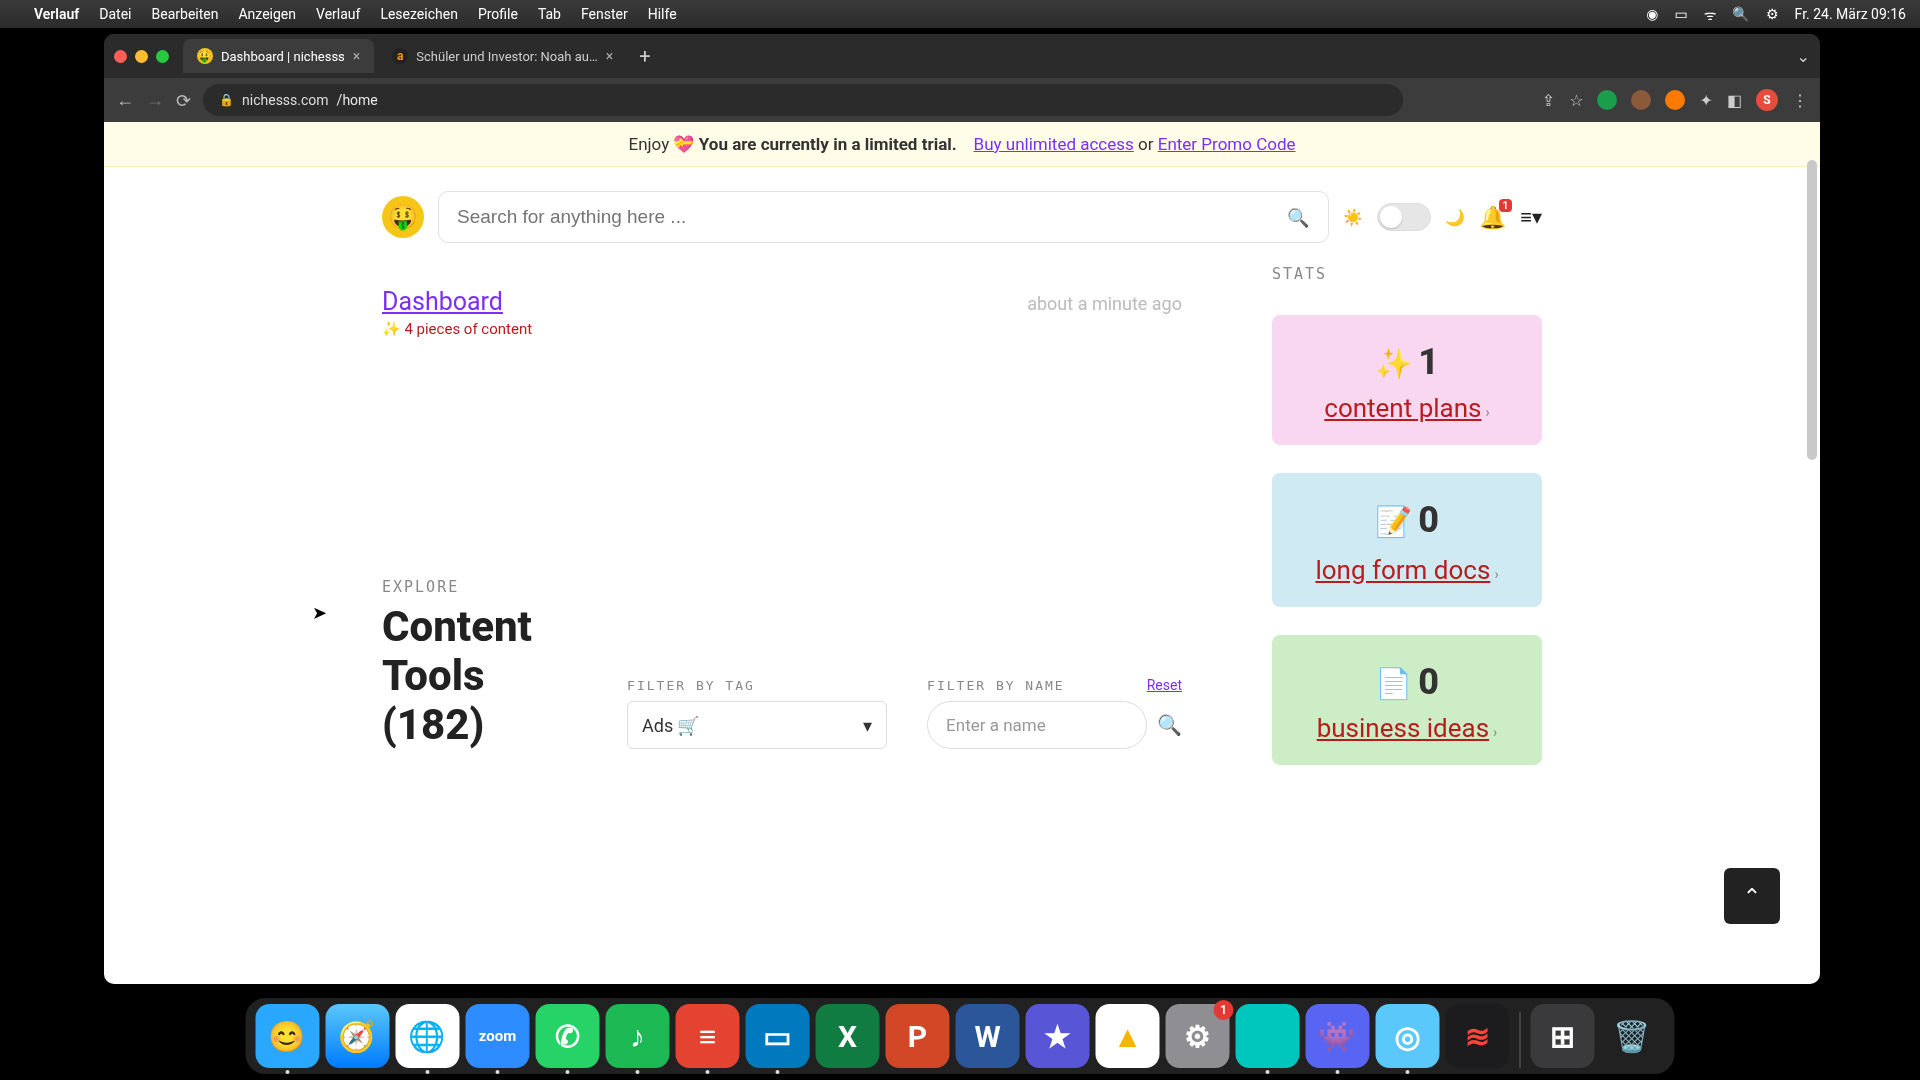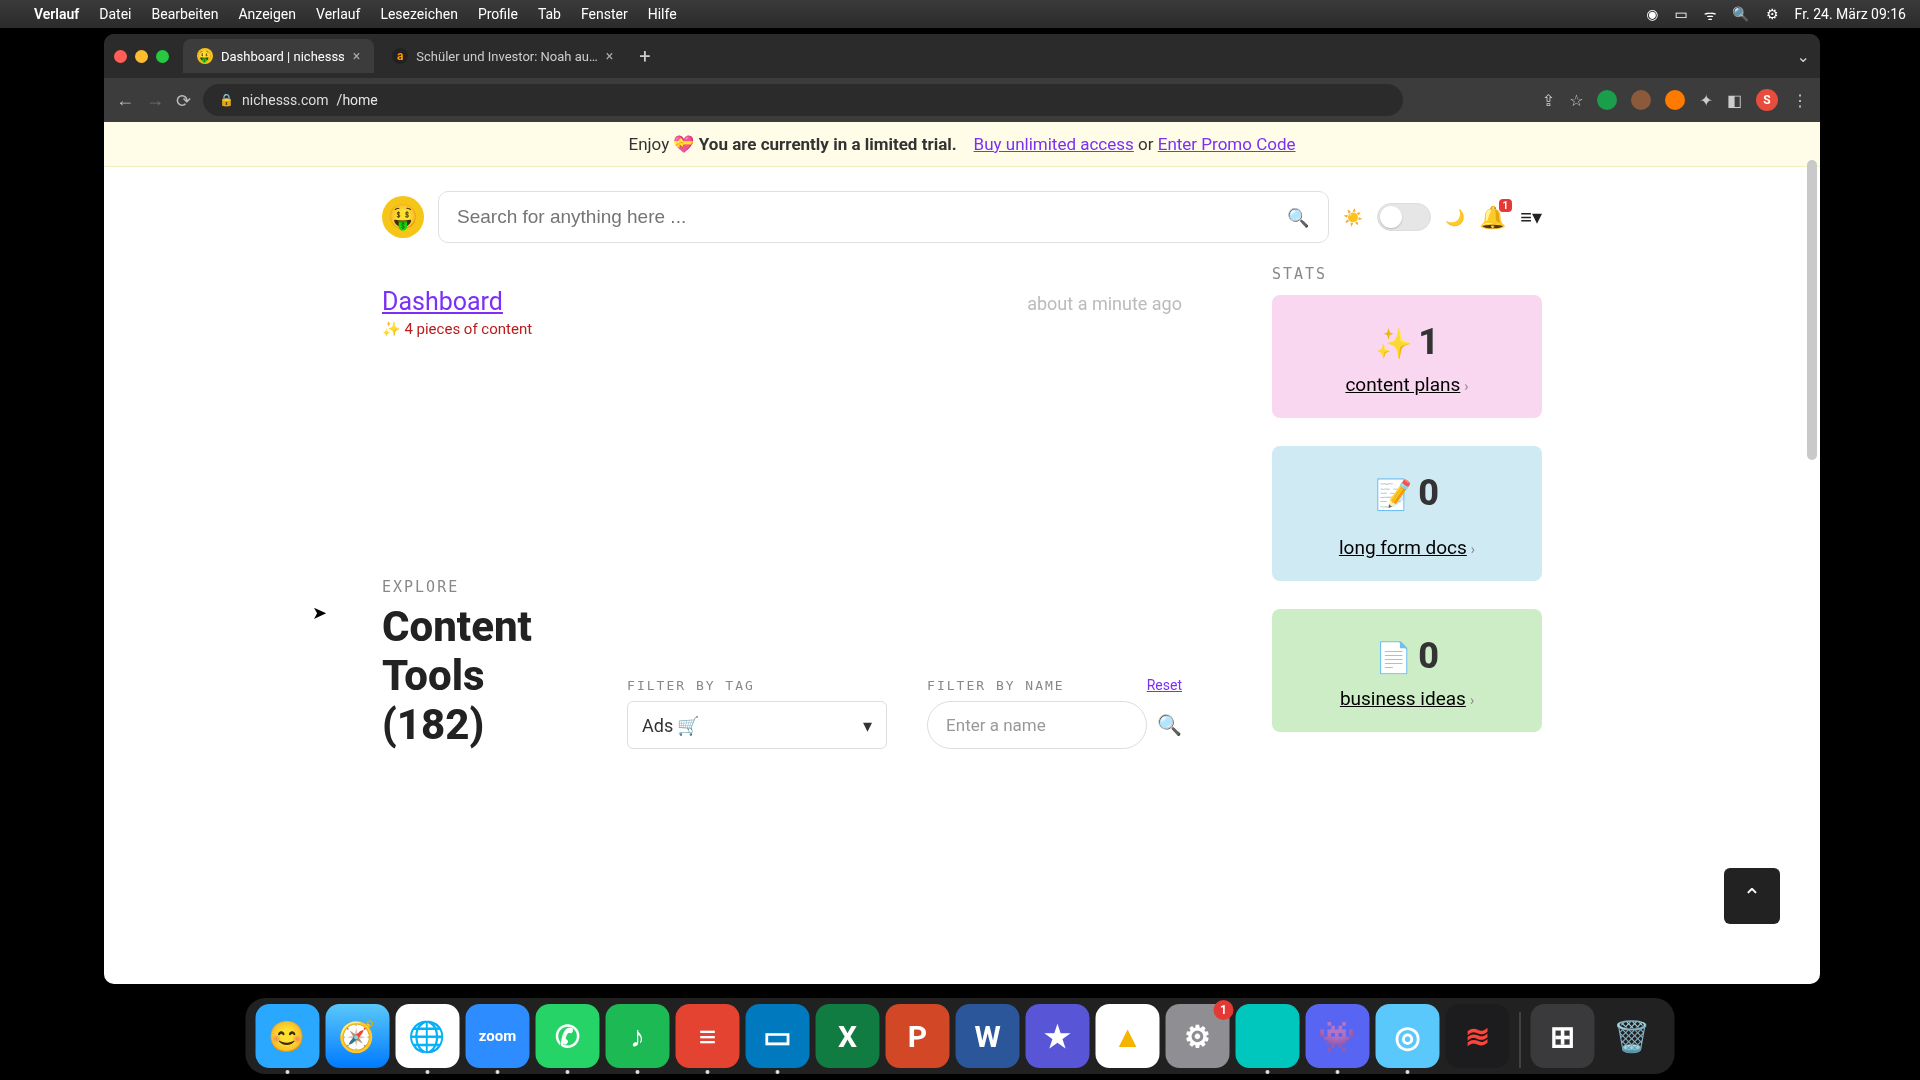--- a/index.html
+++ b/index.html
@@ -150,21 +150,21 @@
   .recent-item{ margin-top:22px; display:flex; justify-content:space-between; align-items:flex-start;}
   .recent-item a{ color:#7b2ff7; font-size:25px; text-decoration:underline;}
   .recent-item .meta{ color:#b91c1c; font-size:15px; margin-top:4px;}
   .recent-item .ago{ color:#bbb; font-size:18px; margin-top:6px;}
 
   .stat-card{
     border-radius:8px; padding:26px 10px 22px; text-align:center; margin-bottom:28px;
   }
   .stat-card .big{ font-size:36px; font-weight:800; color:#333;}
   .stat-card .emoji{ font-size:30px; margin-right:6px;}
-  .stat-card a{ color:#000000; text-decoration:underline; font-size:19px;}
+  .stat-card a{ color:#b91c1c; text-decoration:underline; font-size:26px;}
   .stat-card .chev{color:#888;font-size:14px;margin-left:4px;}
   .c1{background:#f9d7f1;}
   .c2{background:#cfeaf3;}
   .c3{background:#cdedc7;}
 
   .explore-row{ display:flex; gap:40px; align-items:flex-end; margin-top:240px;}
   .explore-left .eyebrow{margin-bottom:6px;}
   h1.tools{ font-size:42px; font-weight:800; color:#222;}
   .filter-col .eyebrow{font-size:13px;letter-spacing:2px;color:#888;margin-bottom:8px;}
   .filter-tag{
@@ -338,29 +338,29 @@
                 <div class="filter-name">
                   <span>Enter a name</span>
                 </div>
                 <span style="font-size:20px">🔍</span>
               </div>
             </div>
           </div>
         </div>
 
         <div class="side">
-          <div class="eyebrow" style="margin-bottom:12px">STATS</div>
+          <div class="eyebrow" style="margin-bottom:32px">STATS</div>
 
           <div class="stat-card c1">
             <div><span class="emoji">✨</span><span class="big">1</span></div>
             <div style="margin-top:10px"><a href="#">content plans</a><span class="chev">›</span></div>
           </div>
           <div class="stat-card c2">
             <div><span class="emoji">📝</span><span class="big">0</span></div>
-            <div style="margin-top:22px"><a href="#">long form docs</a><span class="chev">›</span></div>
+            <div style="margin-top:14px"><a href="#">long form docs</a><span class="chev">›</span></div>
           </div>
           <div class="stat-card c3">
             <div><span class="emoji">📄</span><span class="big">0</span></div>
             <div style="margin-top:10px"><a href="#">business ideas</a><span class="chev">›</span></div>
           </div>
         </div>
       </div>
     </div>
 
     <div class="scroll-top">

